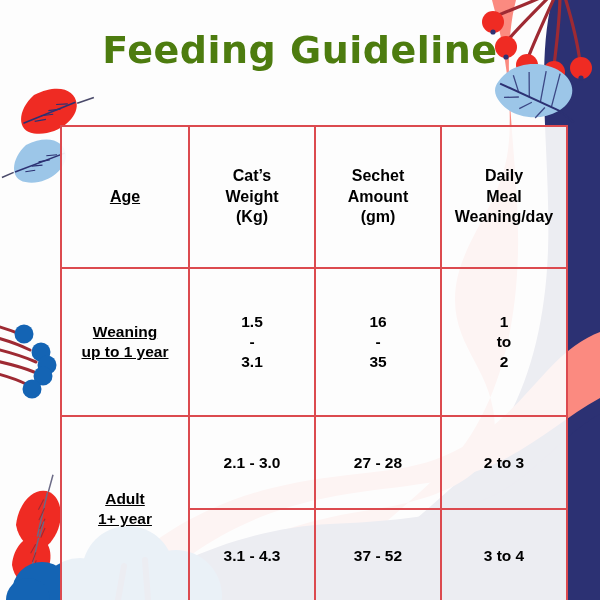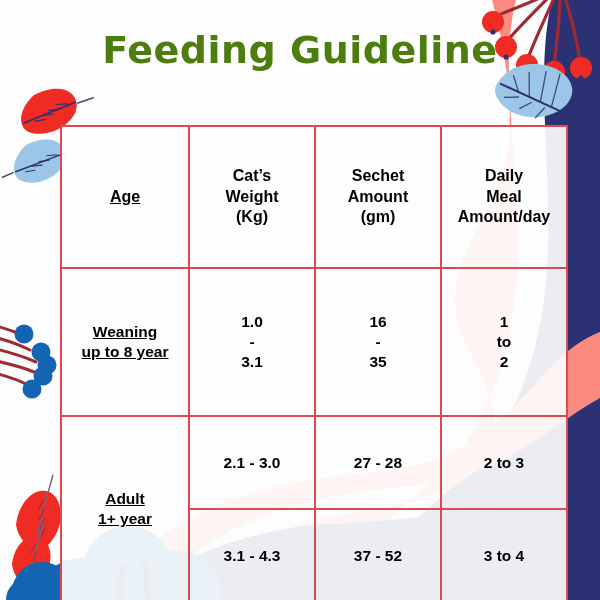--- a/index.html
+++ b/index.html
@@ -219,31 +219,31 @@
             <span>(Kg)</span>
           </td>
           <td class="col-f stack">
             <span>Sechet</span>
             <span>Amount</span>
             <span>(gm)</span>
           </td>
           <td class="col-d stack">
             <span>Daily</span>
             <span>Meal</span>
-            <span>Amount/day</span>
+            <span>Weaning/day</span>
           </td>
         </tr>
 
         <tr class="wean-row">
           <td class="col-age stack">
             <span>Weaning</span>
-            <span>up to 8 year</span>
+            <span>up to 1 year</span>
           </td>
           <td class="col-w stack">
-            <span>1.0</span>
+            <span>1.5</span>
             <span>-</span>
             <span>3.1</span>
           </td>
           <td class="col-f stack">
             <span>16</span>
             <span>-</span>
             <span>35</span>
           </td>
           <td class="col-d stack">
             <span>1</span>

